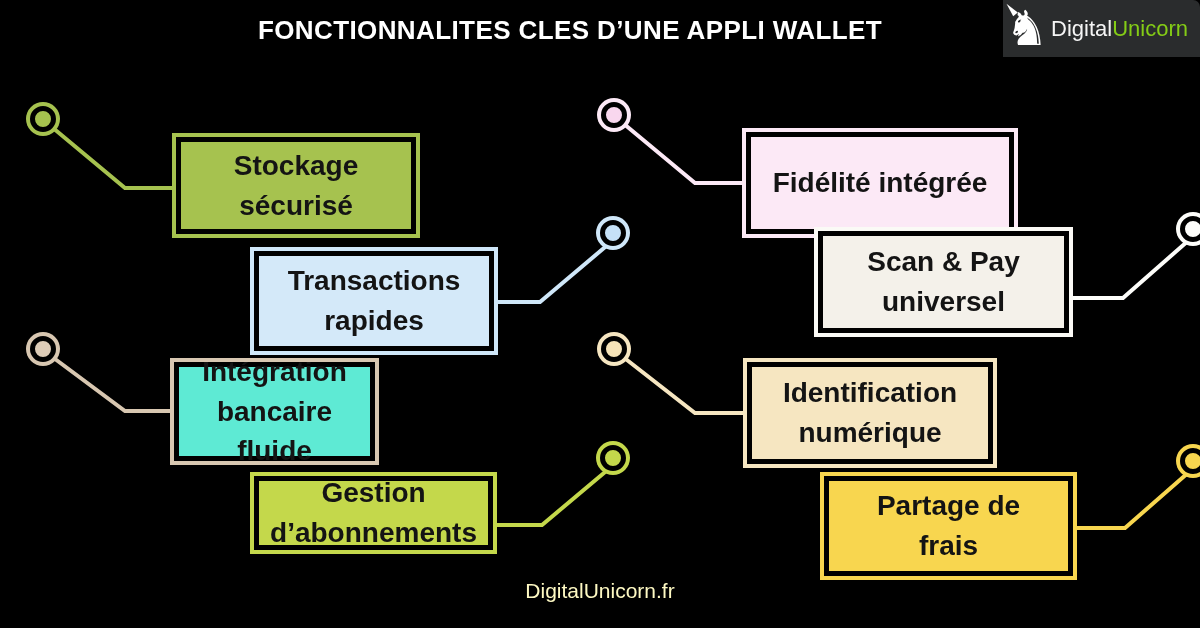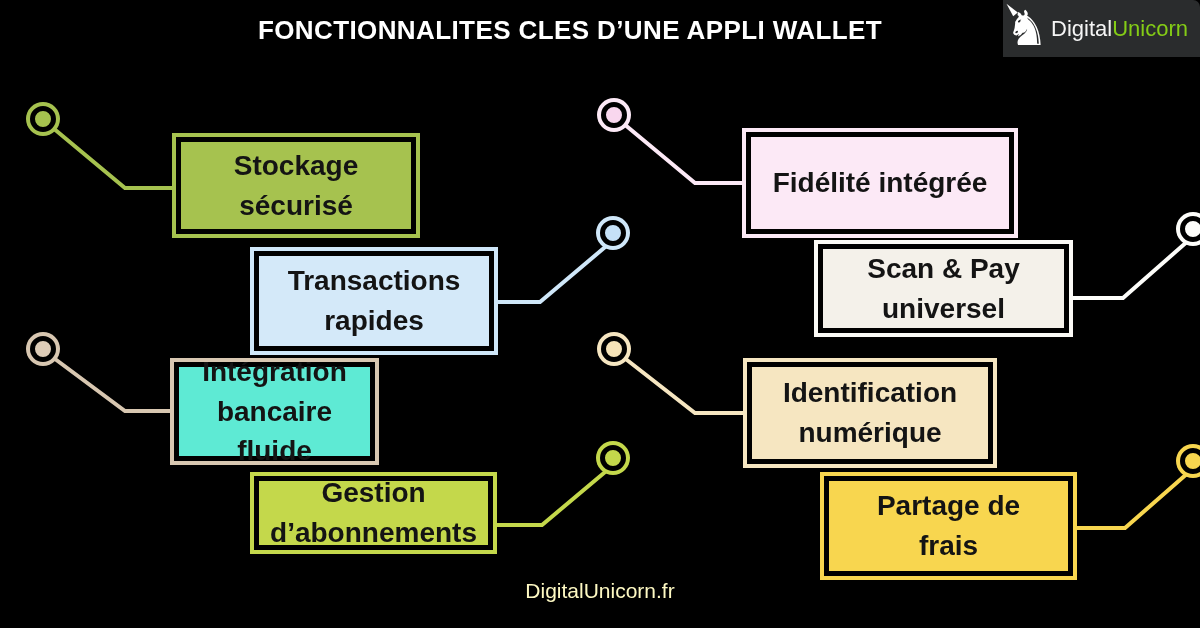--- a/index.html
+++ b/index.html
@@ -35,21 +35,21 @@
     position:absolute; box-sizing:border-box; border:5px solid #000;
     display:flex; align-items:center; justify-content:center;
     text-align:center; font-weight:bold; font-size:28px; color:#141414;
     line-height:1.42; padding:0 18px;
   }
   .n1 { left:176px; top:137px; width:240px; height:97px;  background:#a6c24f; outline:4px solid #a6c24f; }
   .n2 { left:254px; top:251px; width:240px; height:100px; background:#d4e9f9; outline:4px solid #cfe7f9; }
   .n3 { left:174px; top:362px; width:201px; height:99px;  background:#5eead4; outline:4px solid #d8c7b1; }
   .n4 { left:254px; top:476px; width:239px; height:74px;  background:#c4d84b; outline:4px solid #c4d84b; }
   .n5 { left:746px; top:132px; width:268px; height:102px; background:#fce9f6; outline:4px solid #fce9f6; }
-  .n6 { left:818px; top:244px; width:251px; height:89px;  background:#f4f1ea; outline:4px solid #fbfaf6; }
+  .n6 { left:818px; top:231px; width:251px; height:102px;  background:#f4f1ea; outline:4px solid #fbfaf6; }
   .n7 { left:747px; top:362px; width:246px; height:102px; background:#f6e6c1; outline:4px solid #f6e6c1; }
   .n8 { left:824px; top:476px; width:249px; height:100px; background:#f8d64f; outline:4px solid #f8d64f; }
 
   .dot {
     position:absolute; width:16px; height:16px; border:5px solid #000;
     border-radius:50%; box-sizing:content-box;
   }
   .d1 { left:30px;   top:106px; background:#a6c24f; box-shadow:0 0 0 4px #a6c24f; }
   .d2 { left:30px;   top:336px; background:#ddccb7; box-shadow:0 0 0 4px #d8c7b1; }
   .d3 { left:601px;  top:102px; background:#f9d7ee; box-shadow:0 0 0 4px #fce9f6; }

